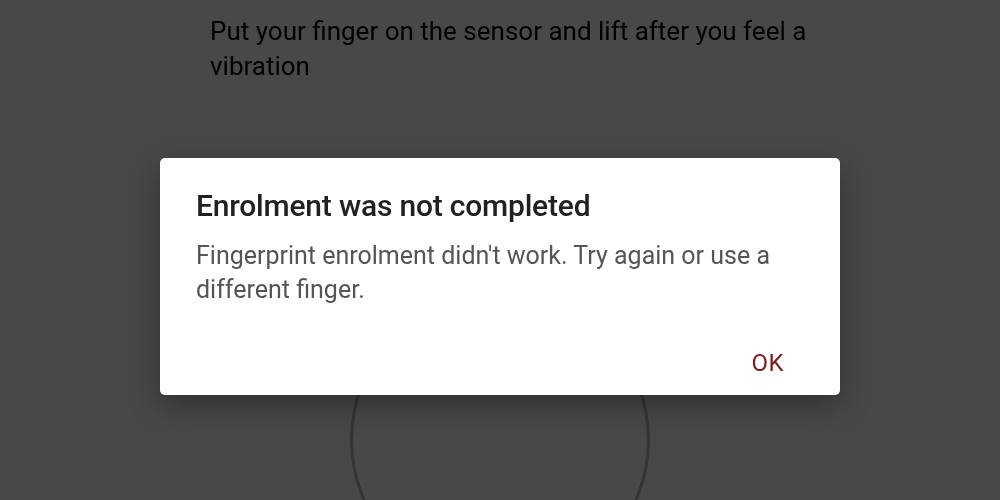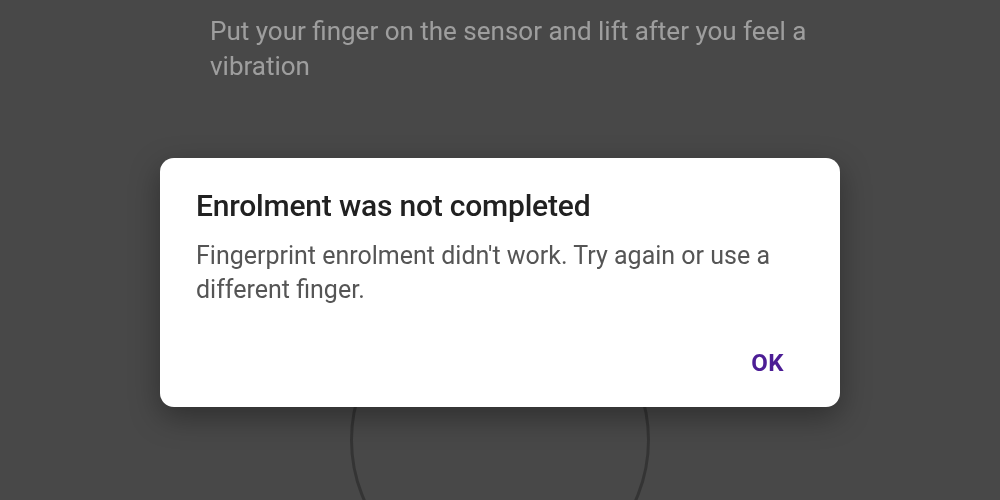--- a/index.html
+++ b/index.html
@@ -30,43 +30,43 @@
     .bg-title {
       font-size: 42px;
       font-weight: 400;
       margin-bottom: 12px;
       letter-spacing: -0.3px;
     }
     .bg-subtitle {
       font-size: 26px;
       font-weight: 400;
       line-height: 1.35;
-      color: #ffffff;
+      color: #000000;
       max-width: 620px;
     }
     .fingerprint-circle {
       position: absolute;
       left: 50%;
       top: 290px;
       transform: translateX(-50%);
       width: 300px;
       height: 300px;
       border: 3px solid #555;
       border-radius: 50%;
       background: transparent;
     }
     .dialog {
       position: absolute;
       left: 160px;
       right: 160px;
       top: 158px;
       background: #ffffff;
-      border-radius: 14px;
+      border-radius: 5px;
       box-shadow: 0 10px 30px rgba(0,0,0,0.35);
-      padding: 30px 36px 14px 36px;
+      padding: 30px 36px 2px 36px;
     }
     .dialog-title {
       font-size: 30px;
       font-weight: 500;
       color: #212121;
       margin-bottom: 16px;
       letter-spacing: -0.2px;
     }
     .dialog-message {
       font-size: 25px;
@@ -78,23 +78,23 @@
     .dialog-actions {
       display: flex;
       justify-content: flex-end;
       margin-top: 34px;
       padding-right: 8px;
       padding-bottom: 8px;
     }
     .ok-button {
       background: transparent;
       border: none;
-      color: #4c1d95;
+      color: #7f1d1d;
       font-size: 24px;
-      font-weight: 700;
+      font-weight: 400;
       letter-spacing: 0.5px;
       padding: 8px 12px;
       cursor: pointer;
       font-family: inherit;
     }
   </style>
 </head>
 <body>
 
 <div class="background-content">

